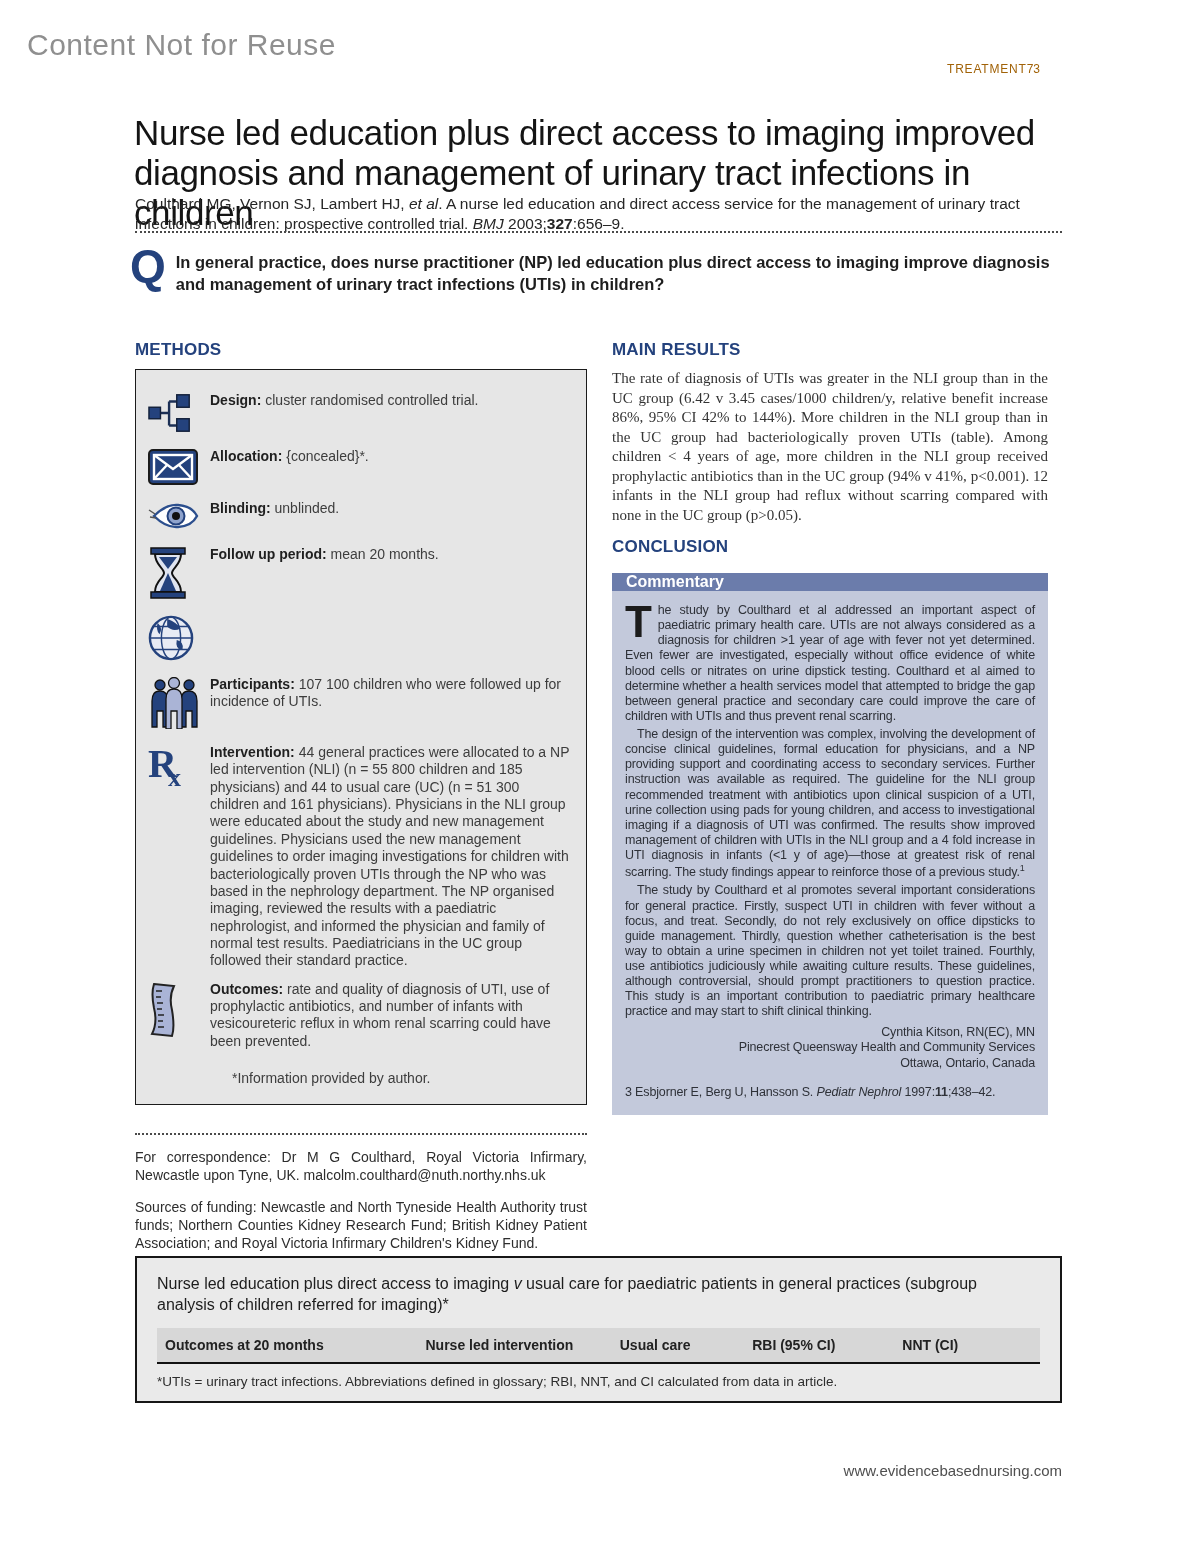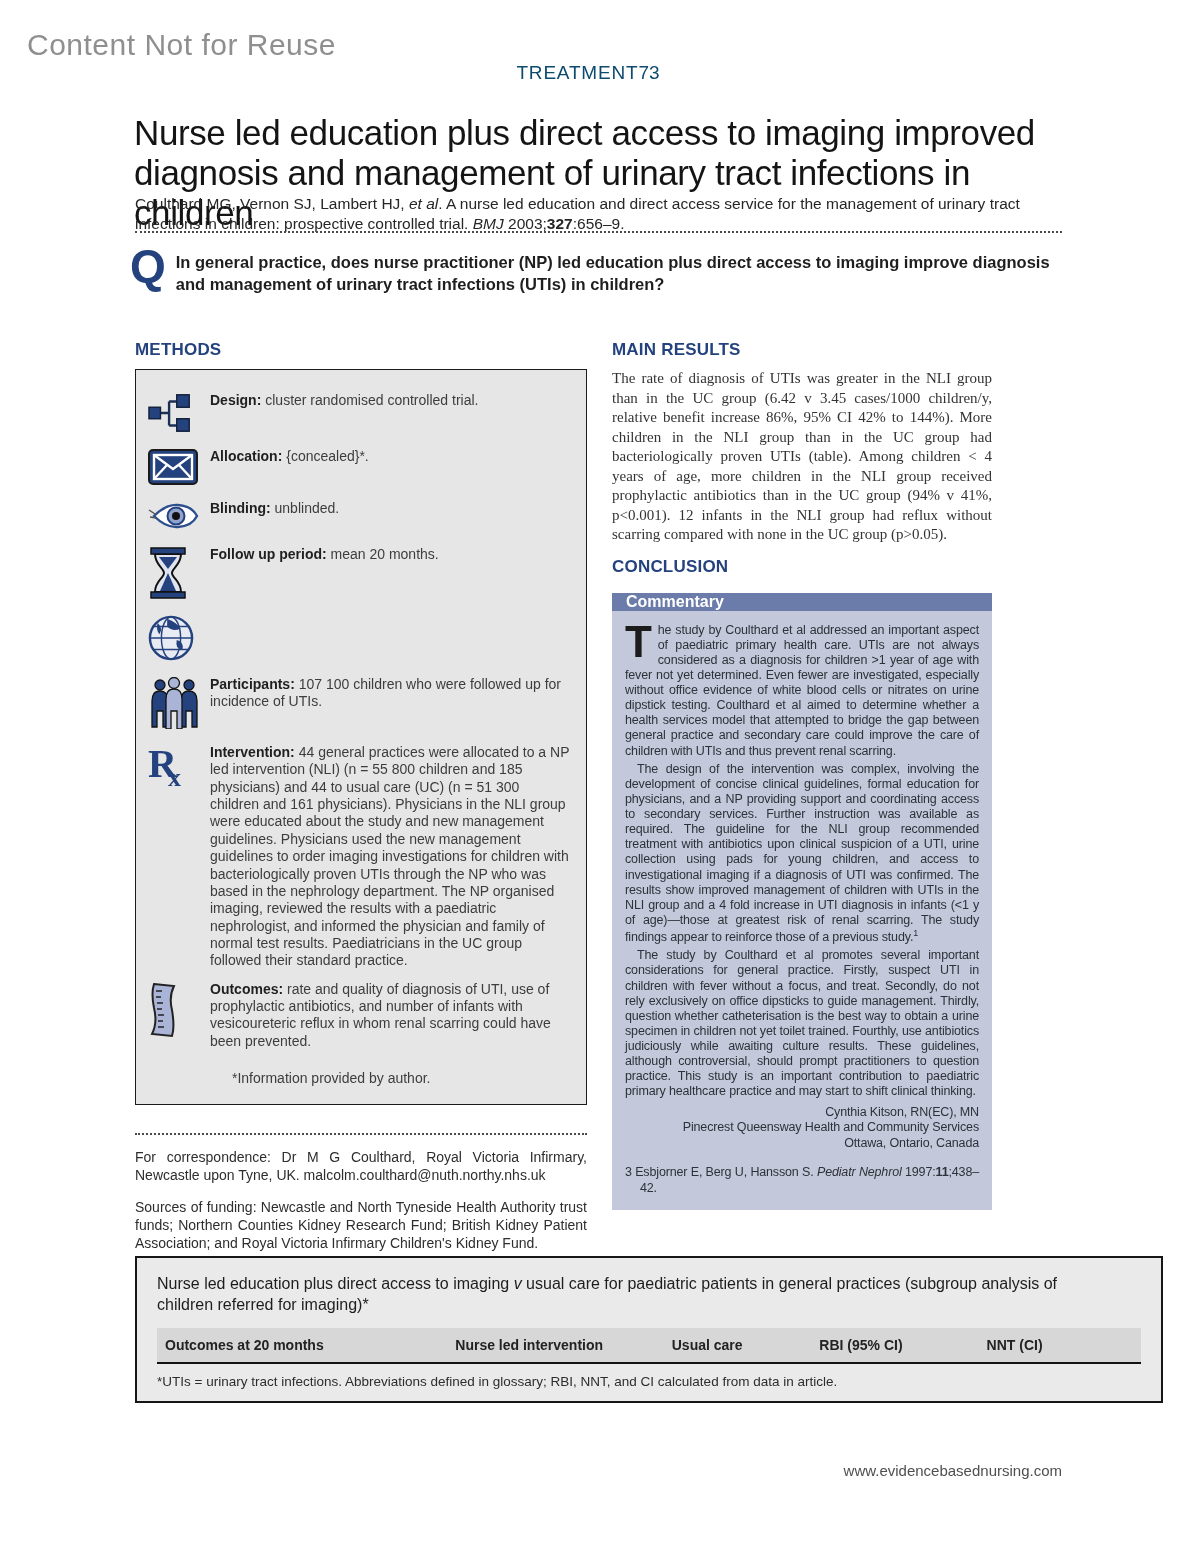--- a/index.html
+++ b/index.html
@@ -1,33 +1,33 @@
 <!DOCTYPE html>
 <html><head>
 <meta charset="utf-8">
 <style>
   html,body{margin:0;padding:0;}
   body{
     width:1200px;height:1553px;position:relative;background:#ffffff;
     font-family:"Liberation Sans",sans-serif;color:#222;overflow:hidden;
   }
   .watermark{position:absolute;left:27px;top:28px;font-size:30px;color:#8f8f8f;letter-spacing:.5px;}
-  .header-row{position:absolute;left:136px;top:62px;width:904px;display:flex;justify-content:center;font-size:19px;color:#0c4a6e;}
+  .header-row{position:absolute;left:136px;top:62px;width:904px;display:flex;justify-content:flex-end;font-size:12px;color:#a16207;}
   .kicker{letter-spacing:.8px;}
   .title{position:absolute;left:134px;top:90px;width:960px;font-size:35px;line-height:1.14;letter-spacing:-.4px;color:#141414;font-weight:normal;}
   .citation{position:absolute;left:135px;top:178px;width:930px;font-size:15.5px;line-height:1.32;color:#262626;}
   .citation .it{font-style:italic;}
   .citation .bd{font-weight:bold;}
   .dotted{border-top:2px dotted #4a4a4a;height:0;}
   .dotted-full{position:absolute;left:135px;top:231px;width:927px;}
   .q-row{position:absolute;left:130px;top:246px;width:945px;display:flex;gap:10px;}
   .q-mark{font-size:46px;font-weight:bold;color:#24427d;line-height:.9;flex:0 0 auto;}
   .q-text{font-weight:bold;font-size:16.5px;line-height:1.35;color:#1e1e1e;padding-top:5px;}
   .col-left{position:absolute;left:135px;top:340px;width:452px;}
-  .col-right{position:absolute;left:612px;top:340px;width:380px;}
+  .col-right{position:absolute;left:612px;top:340px;width:436px;}
   .section-h{color:#24427d;font-size:17px;font-weight:bold;margin:0 0 9px 0;letter-spacing:.2px;}
   .methods-box{background:#e6e6e6;border:1.5px solid #1b1b1b;padding:22px 16px 14px 12px;}
   .m-item{display:flex;margin-bottom:11px;}
   .m-icon{flex:0 0 62px;padding-top:1px;}
   .m-body{font-size:14px;line-height:1.24;color:#3d3d3d;}
   .m-label{font-weight:bold;color:#1f1f1f;text-align:right;}
   .m-foot{margin:20px 0 4px 84px;font-size:14px;color:#3d3d3d;}
   .dotted-left{margin:28px 0 8px 0;}
   .addr{font-size:14px;line-height:1.28;color:#2d2d2d;margin-bottom:10px;text-align:justify;}
   .serif{font-family:"Liberation Serif",serif;font-size:15px;line-height:1.3;text-align:justify;color:#333;margin:0 0 12px 0;}
@@ -36,21 +36,21 @@
   .commentary-body{background:#c3c9db;padding:12px 13px 14px 13px;font-size:12.5px;line-height:1.21;letter-spacing:-.15px;text-align:justify;color:#2e3138;}
   .c-para{margin:0 0 3px 0;}
   .c-para.indent{text-indent:12px;}
   .dropcap{float:left;font-size:44px;line-height:34px;font-weight:bold;padding:2px 6px 0 0;color:#1c1c1c;}
   .c-it{font-style:italic;}
   .c-bd{font-weight:bold;}
   sup{font-size:9px;}
   .sig{text-align:right;font-size:12.5px;line-height:1.25;}
   .sig-block{margin-top:5px;}
   .ref{margin-top:14px;font-size:12.5px;padding-left:15px;text-indent:-15px;}
-  .table-box{position:absolute;left:135px;top:1256px;width:1028px;box-sizing:border-box;background:#eaeaea;border:2px solid #161616;padding:15px 20px 12px 20px;}
+  .table-box{position:absolute;left:135px;top:1256px;width:927px;box-sizing:border-box;background:#eaeaea;border:2px solid #161616;padding:15px 20px 12px 20px;}
   .t-title{font-size:16px;color:#1d1d1d;line-height:1.32;width:97%;}
   .t-row{display:grid;grid-template-columns:29.5% 22% 15% 17% 16.5%;}
   .t-head{background:#d7d7d7;margin-top:13px;}
   .t-head .t-cell{font-weight:bold;}
   .t-cell{padding:9px 4px 9px 8px;font-size:14px;color:#222;}
   .t-rule{border-top:2px solid #121212;height:0;}
   .t-foot{margin-top:10px;font-size:13.5px;color:#2d2d2d;}
   .footer-url{position:absolute;left:135px;top:1462px;width:927px;text-align:right;font-size:15px;color:#4f4f4f;}
   .rx{position:relative;width:50px;}
   .rx-r{font-family:"Liberation Serif",serif;font-weight:bold;font-size:40px;line-height:.95;color:#24427d;}

